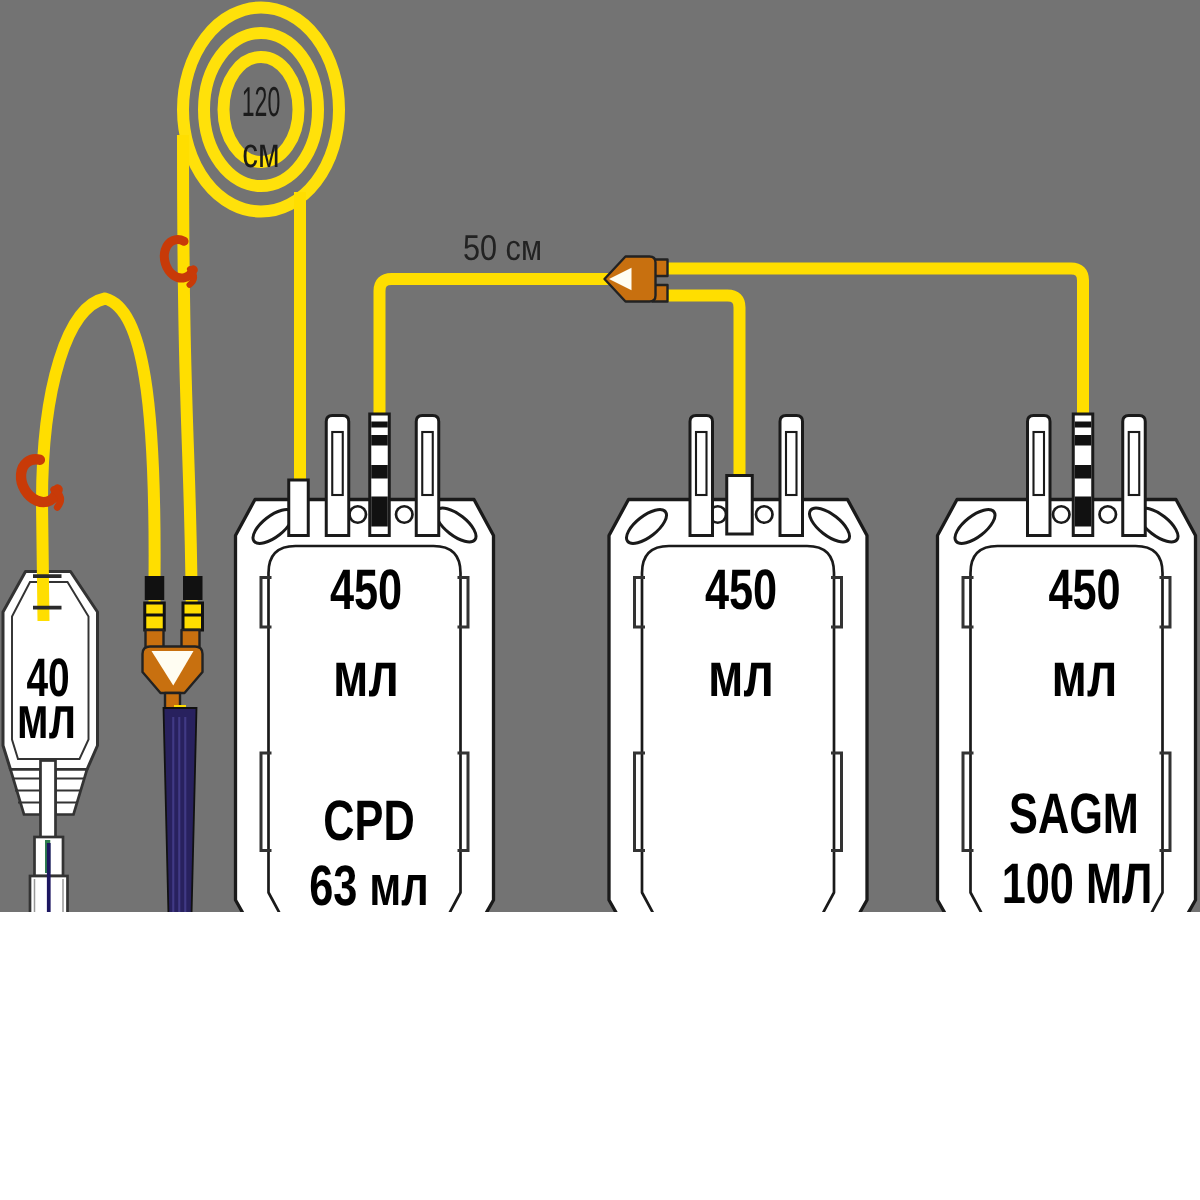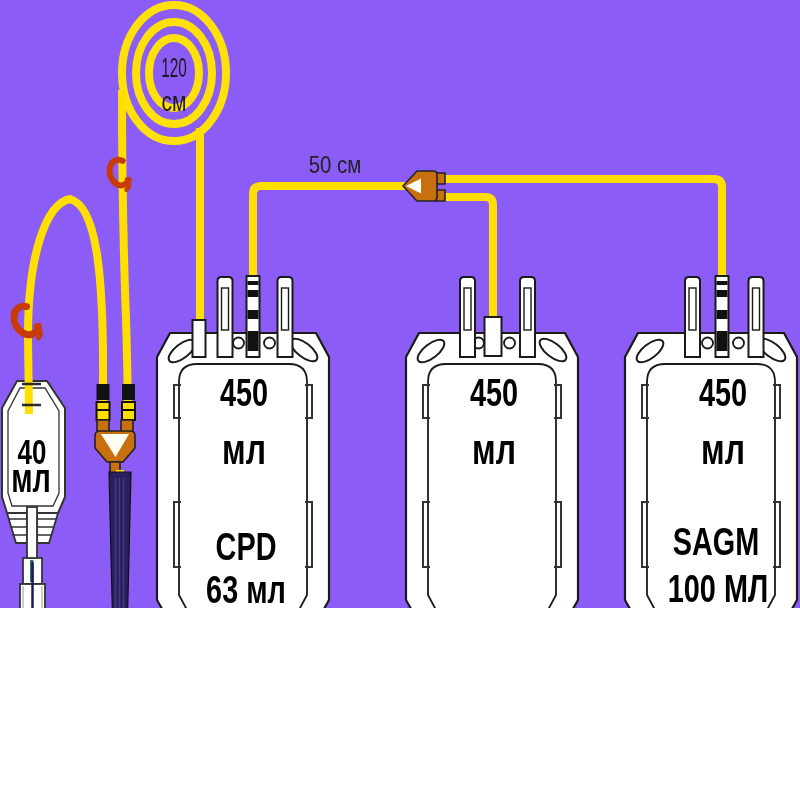--- a/index.html
+++ b/index.html
@@ -1,16 +1,16 @@
 <!DOCTYPE html>
 <html><head>
 <meta charset="utf-8">
 <style>
   html,body{margin:0;padding:0;background:#ffffff;}
-  .stage{position:relative;width:800px;height:608px;background:#8b5cf6;overflow:hidden;}
+  .stage{position:relative;width:800px;height:608px;background:#737373;overflow:hidden;}
   svg{display:block;}
   svg text{font-family:"Liberation Sans","DejaVu Sans",sans-serif;}
   .tube{fill:none;stroke:#FFDE00;stroke-width:8;stroke-linejoin:round;}
   .ring{fill:none;stroke:#FFE10A;stroke-width:8;}
   .bago{fill:#fff;stroke:#1a1a1a;stroke-width:2.2;stroke-linejoin:round;}
   .bagi{fill:none;stroke:#1a1a1a;stroke-width:1.8;stroke-linejoin:round;}
   .oval{fill:#fff;stroke:#1a1a1a;stroke-width:2;}
   .slot{fill:#fff;stroke:#111;stroke-width:2.4;}
   .brk{fill:none;stroke:#333;stroke-width:2;}
   .port{fill:#fff;stroke:#1a1a1a;stroke-width:2;}

